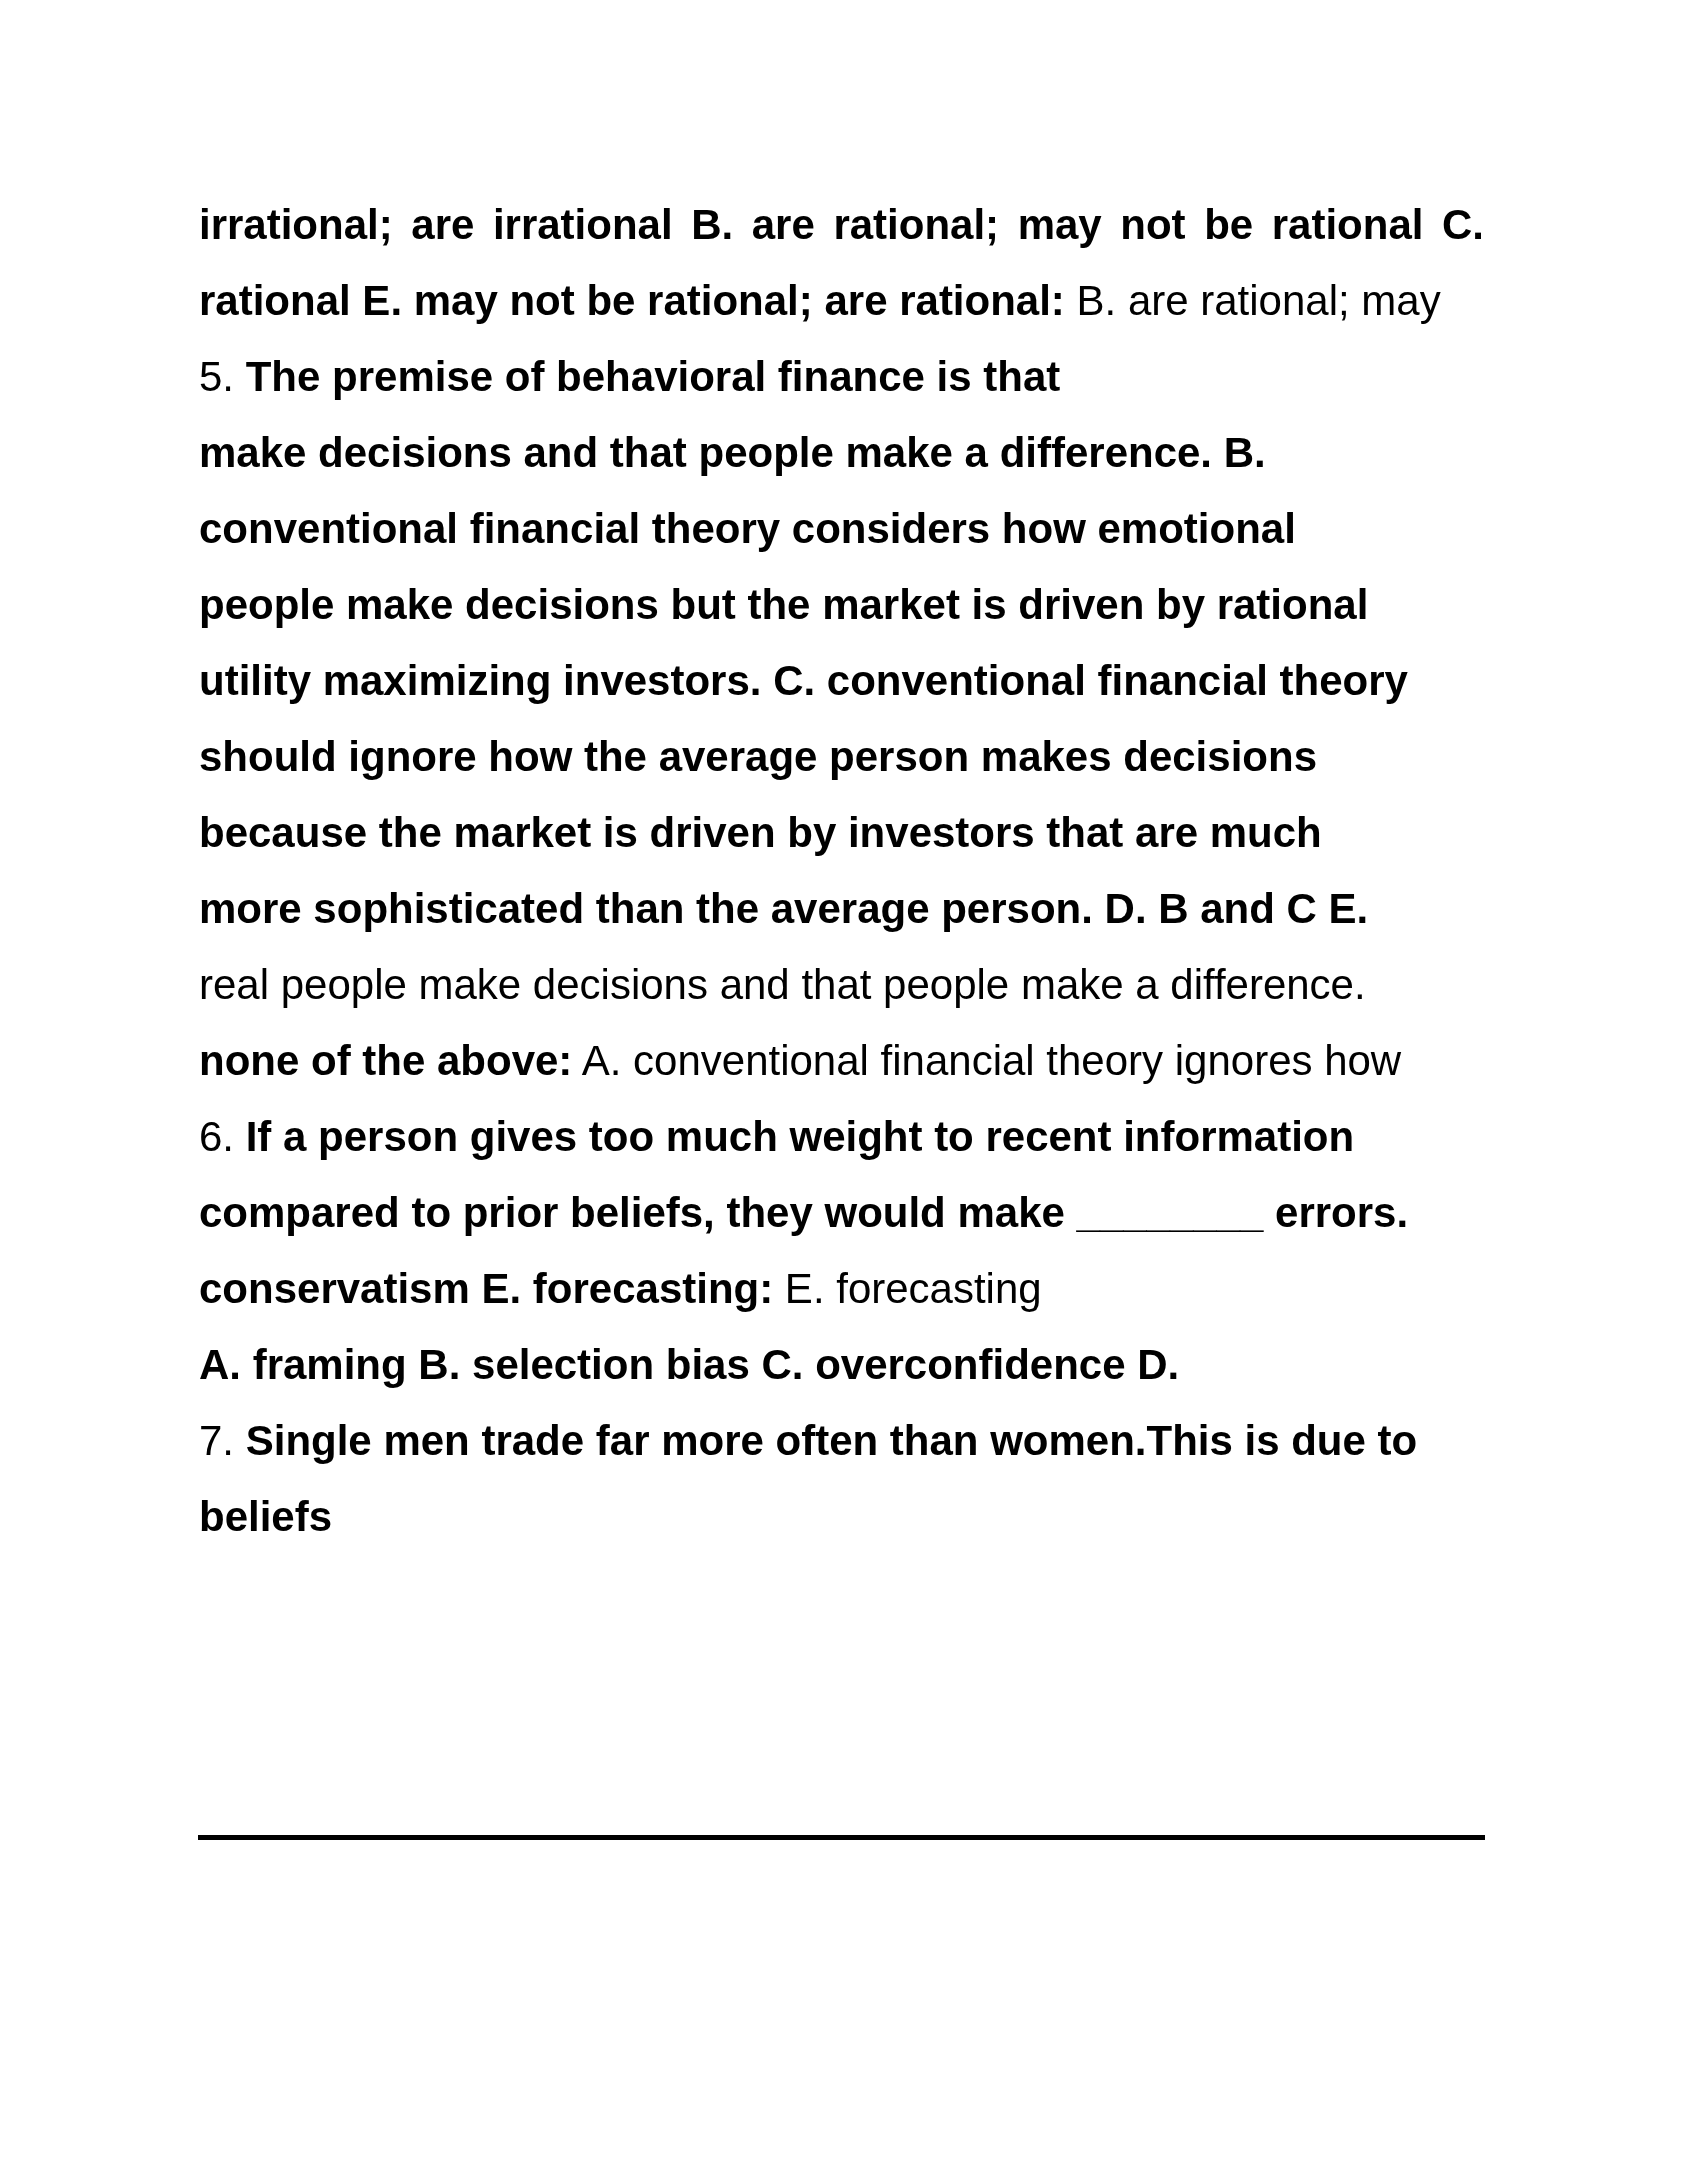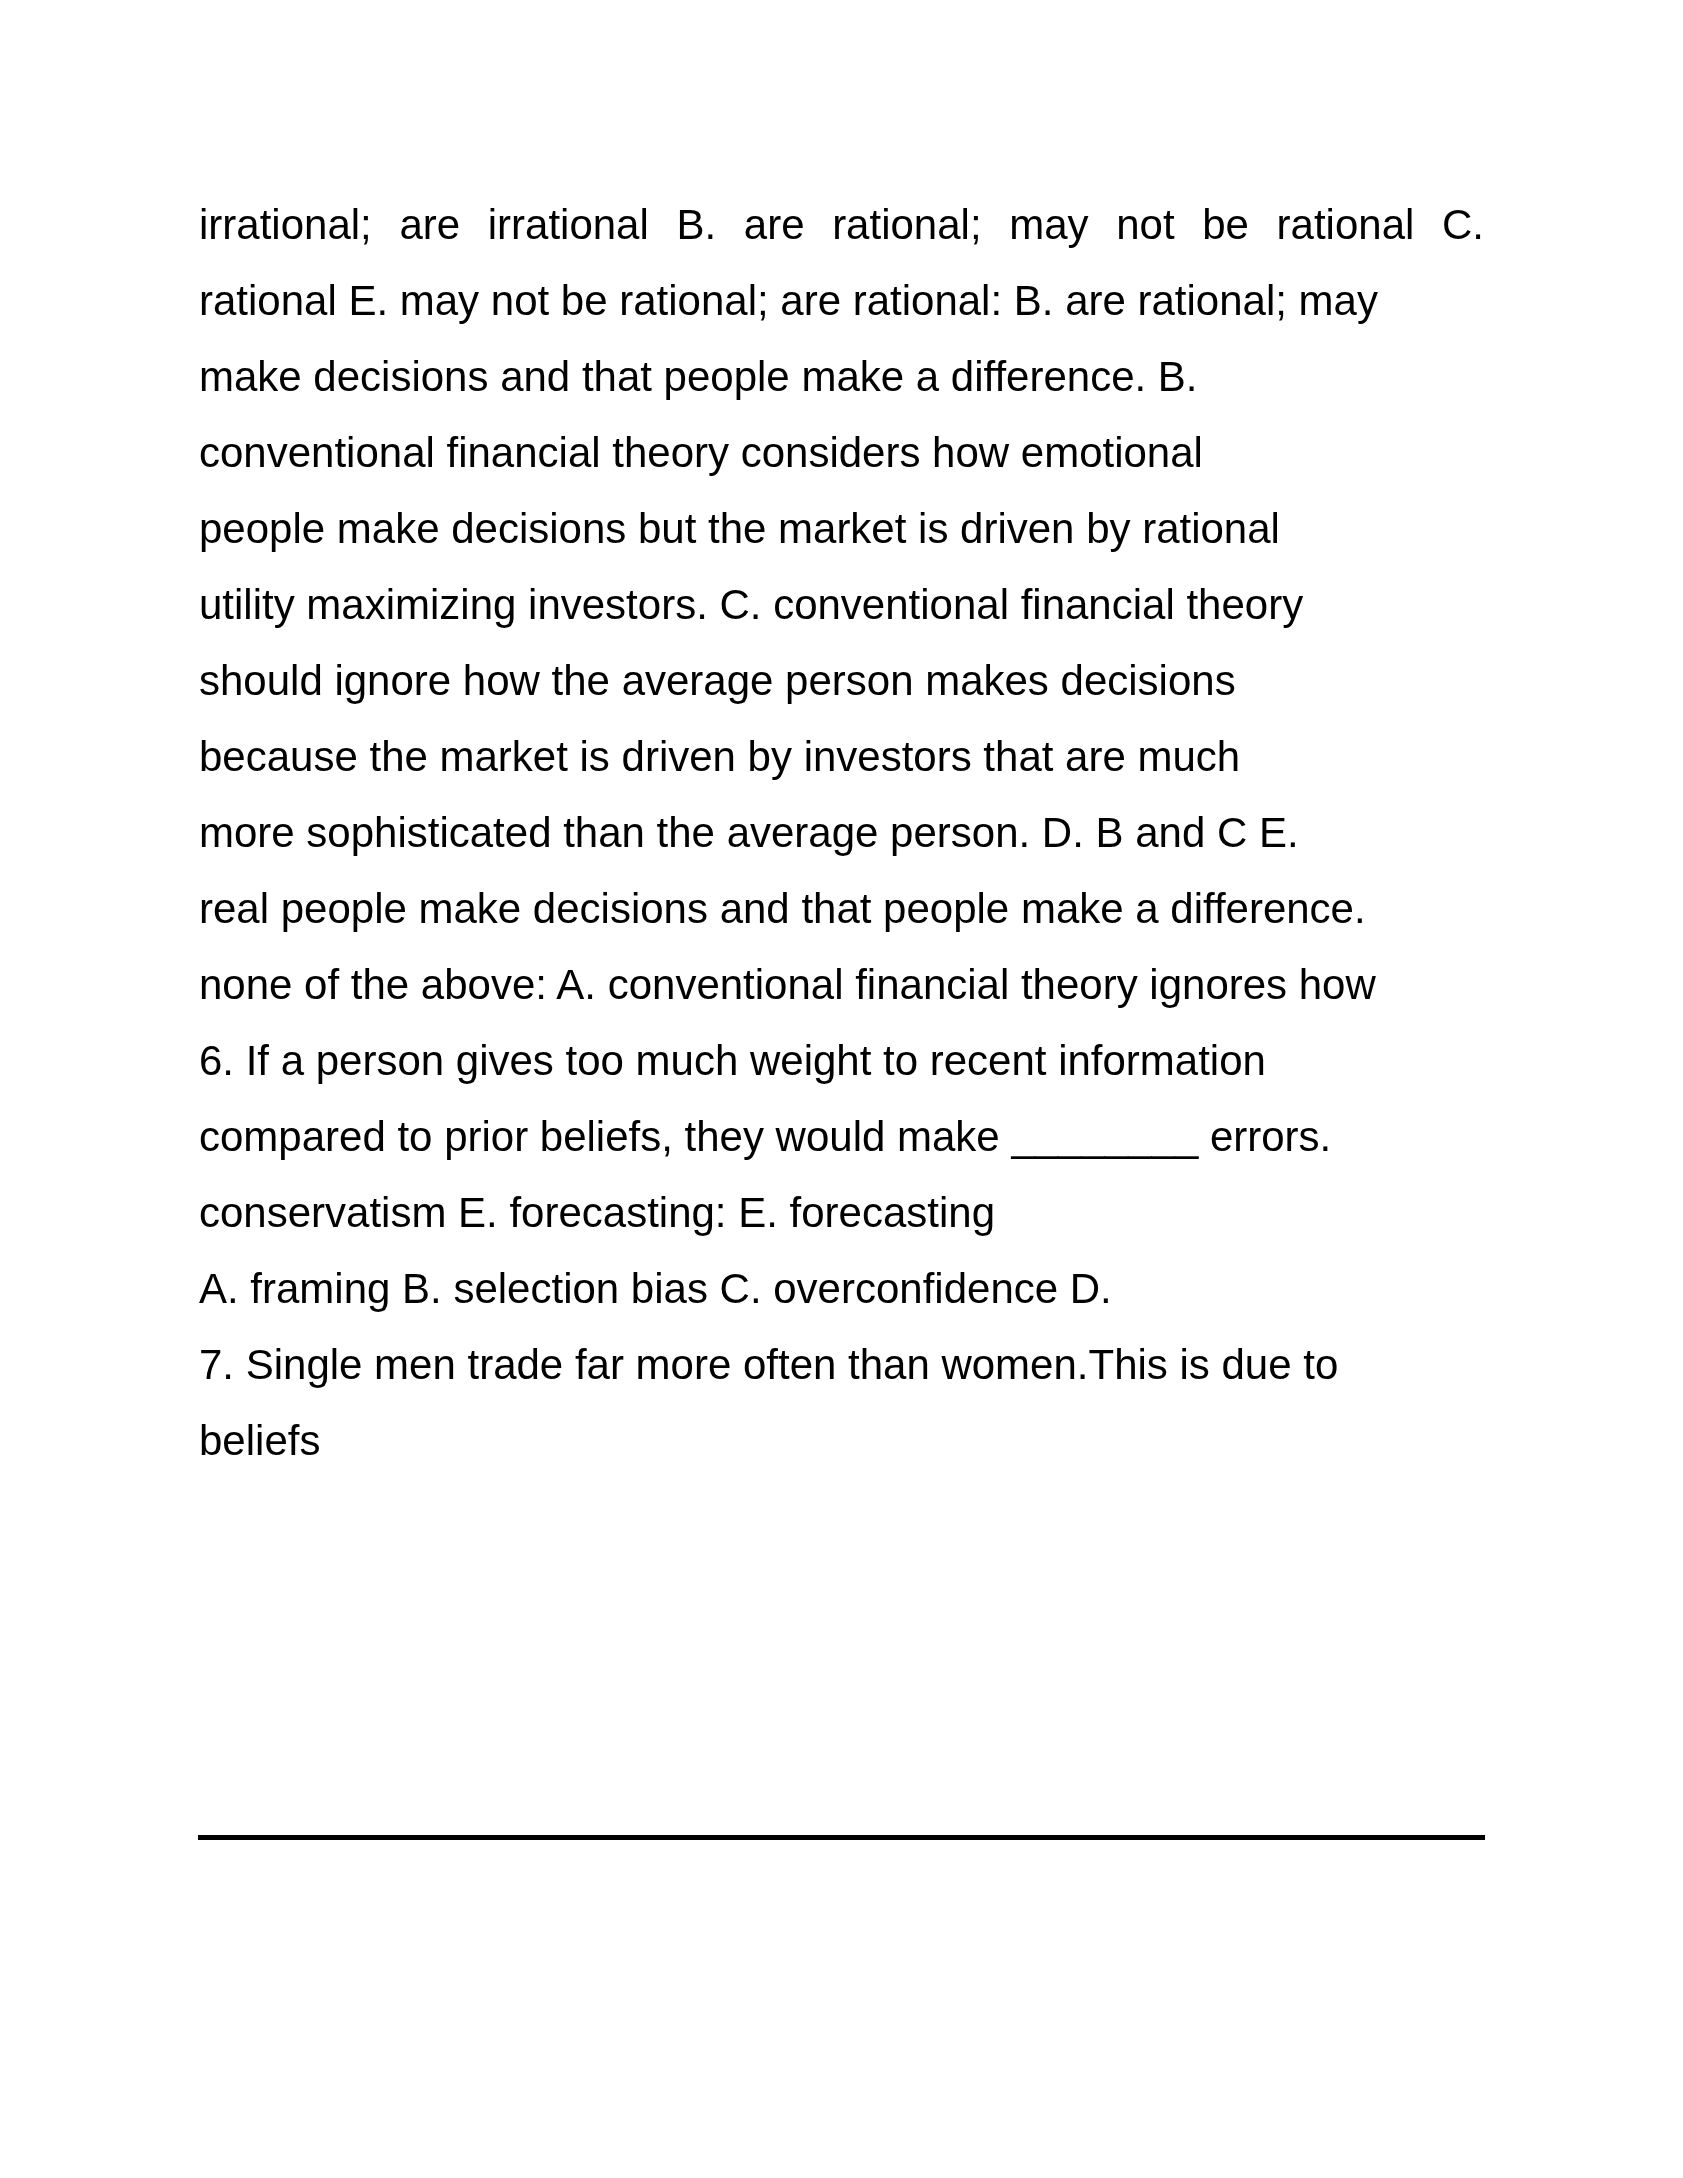--- a/index.html
+++ b/index.html
@@ -2,31 +2,32 @@
 <html><head>
 <meta charset="utf-8">
 <style>
   html, body { margin: 0; padding: 0; background: #ffffff; }
   body { width: 1683px; height: 2178px; position: relative; overflow: hidden;
          font-family: "Liberation Sans", sans-serif; color: #000000; }
   .page { position: absolute; left: 0; top: 0; width: 1683px; height: 2178px; background: #ffffff; }
   .content { position: absolute; left: 199px; top: 187px; width: 1285px; }
   .line { height: 76px; line-height: 76px; font-size: 42px; white-space: nowrap; }
   .line.just { text-align: justify; text-align-last: justify; white-space: normal; overflow: hidden; }
-  .b { font-weight: normal; }
+  .b { font-weight: bold; }
   .n { font-weight: normal; }
   .rule { position: absolute; left: 198px; top: 1835px; width: 1287px; height: 5px; background: #000000; }
 </style>
 </head>
 <body>
 
 <div class="page">
   <div class="content">
     <div class="line just"><span class="b">irrational; are irrational B. are rational; may not be rational C.</span></div>
     <div class="line"><span class="b">rational E. may not be rational; are rational:</span><span class="n"> B. are rational; may</span></div>
+    <div class="line"><span class="n">5. </span><span class="b">The premise of behavioral finance is that</span></div>
     <div class="line"><span class="b">make decisions and that people make a difference. B.</span></div>
     <div class="line"><span class="b">conventional financial theory considers how emotional</span></div>
     <div class="line"><span class="b">people make decisions but the market is driven by rational</span></div>
     <div class="line"><span class="b">utility maximizing investors. C. conventional financial theory</span></div>
     <div class="line"><span class="b">should ignore how the average person makes decisions</span></div>
     <div class="line"><span class="b">because the market is driven by investors that are much</span></div>
     <div class="line"><span class="b">more sophisticated than the average person. D. B and C E.</span></div>
     <div class="line"><span class="n">real people make decisions and that people make a difference.</span></div>
     <div class="line"><span class="b">none of the above:</span><span class="n"> A. conventional financial theory ignores how</span></div>
     <div class="line"><span class="n">6. </span><span class="b">If a person gives too much weight to recent information</span></div>

